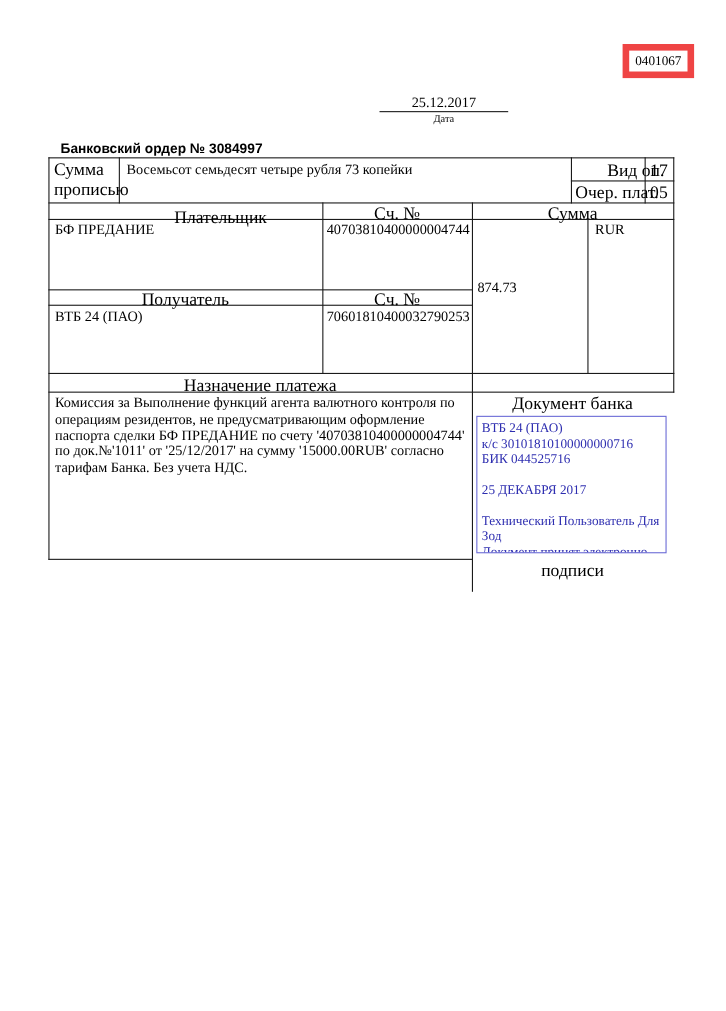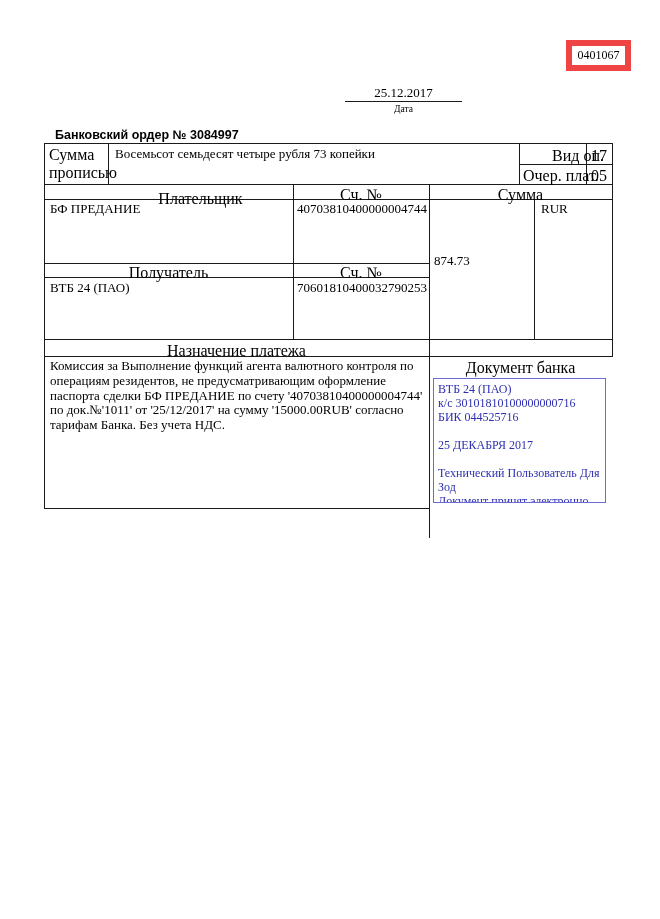--- a/index.html
+++ b/index.html
@@ -107,14 +107,15 @@
 
   <div id="stamp-box">
     <div>ВТБ 24 (ПАО)</div>
     <div>к/с 30101810100000000716</div>
     <div>БИК 044525716</div>
     <div class="stamp-gap">25 ДЕКАБРЯ 2017</div>
     <div class="stamp-gap" style="white-space:normal;">Технический Пользователь Для Зод</div>
     <div>Документ принят электронно</div>
   </div>
 
+  <div class="txt small ctr" style="left:429px;top:511px;width:183px;">подписи</div>
 
 </div>
 
 </body></html>

